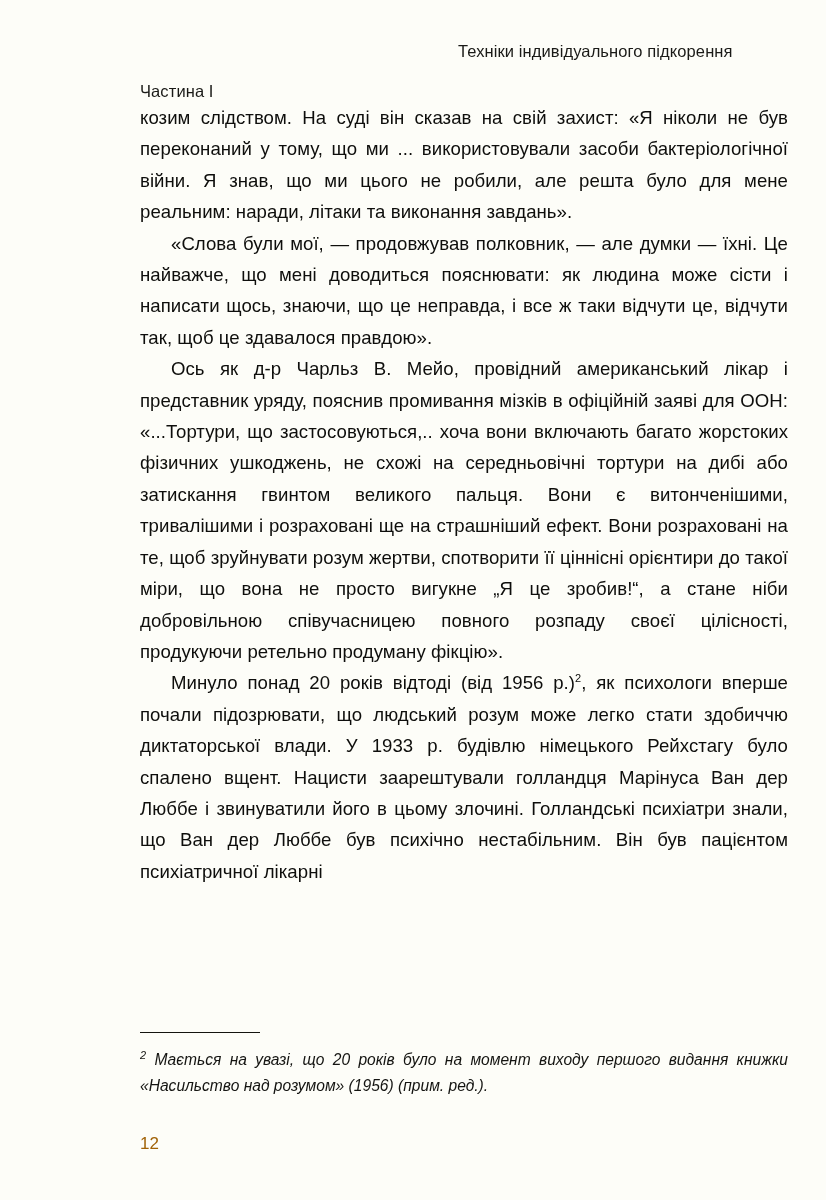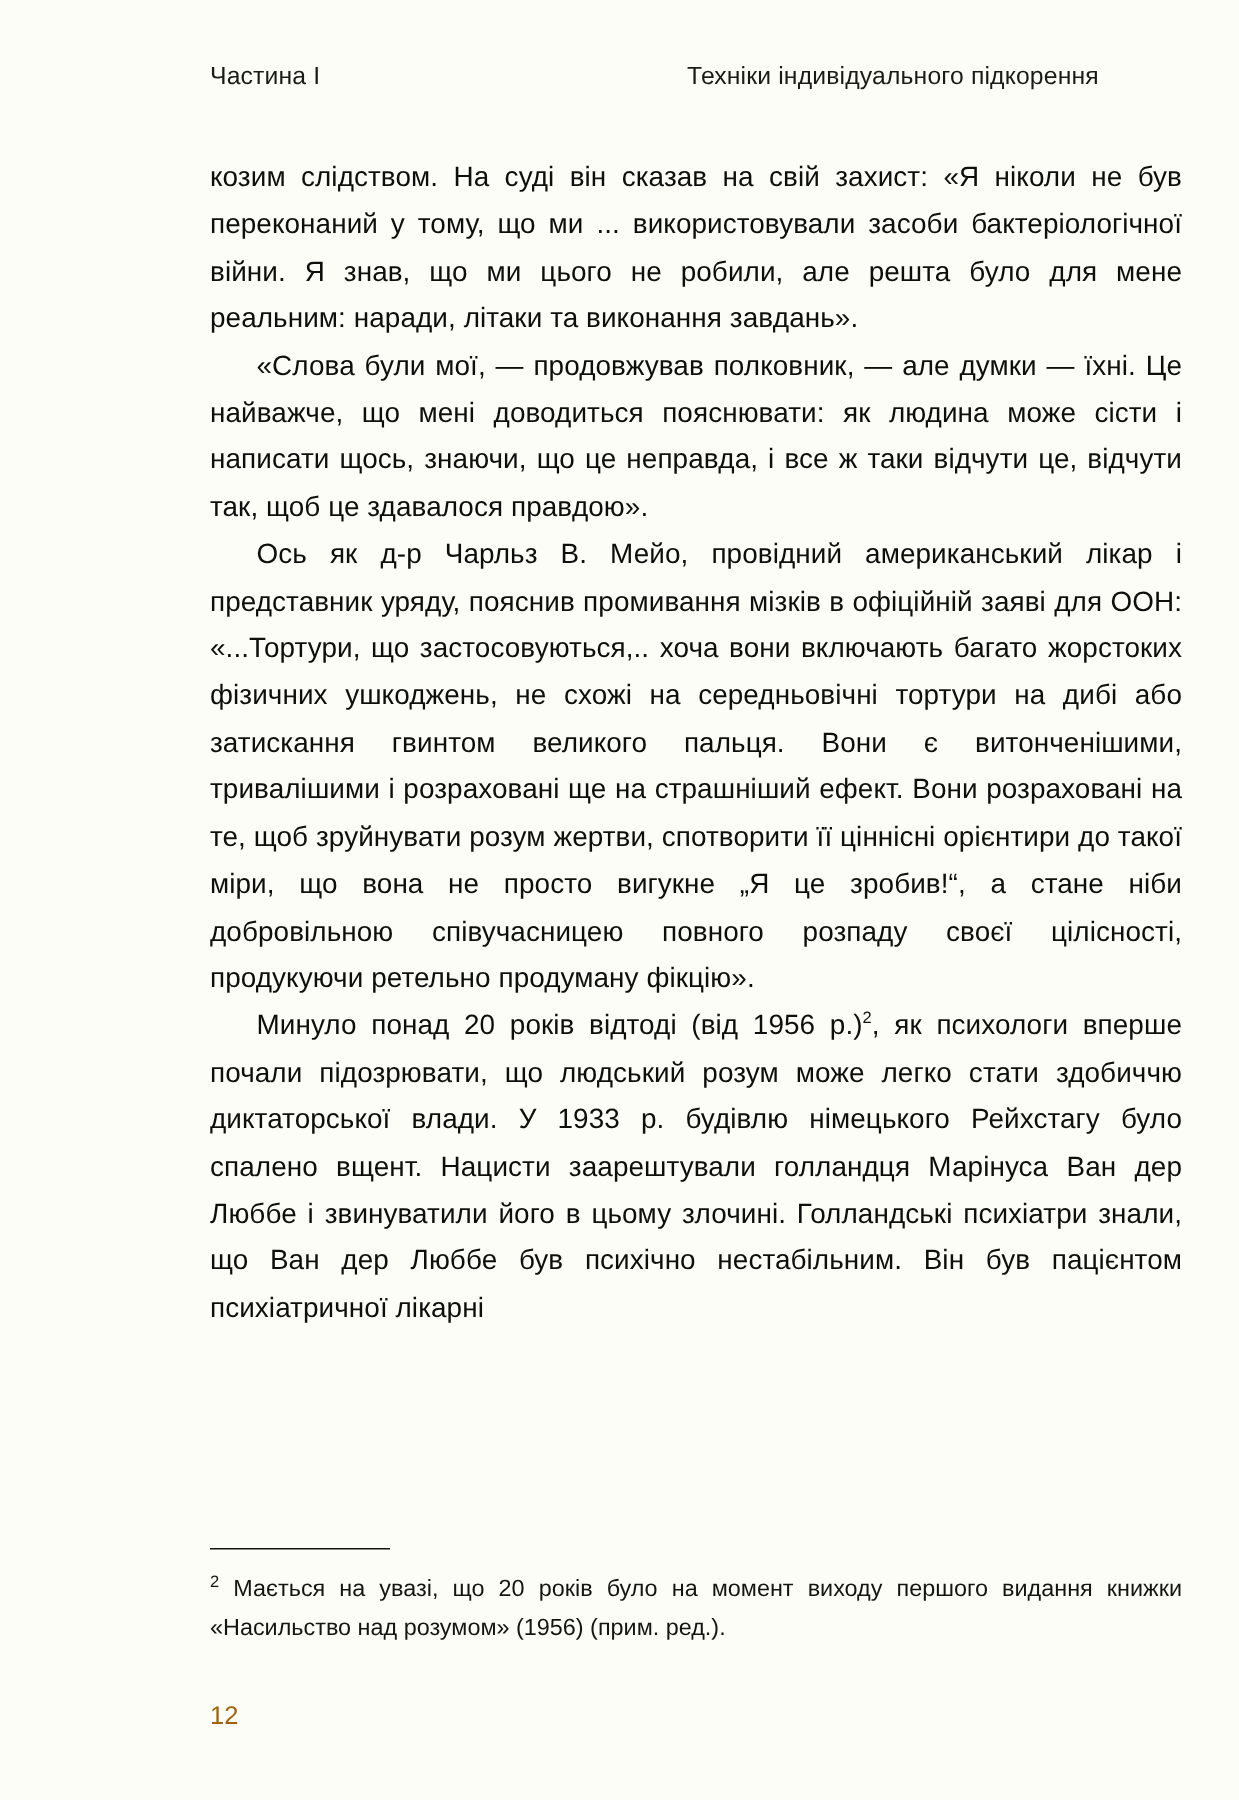--- a/index.html
+++ b/index.html
@@ -28,20 +28,21 @@
     right: 60px;
     display: flex;
     justify-content: flex-start;
     font-size: 16.5px;
     color: #1a1a17;
     letter-spacing: 0.1px;
   }
   .running-head .part {
     width: 318px;
     flex: none;
+    margin-top: 40px;
   }
   .running-head .chapter {
     flex: 1;
   }
   .body-col {
     position: absolute;
     top: 102px;
     left: 140px;
     width: 648px;
   }
@@ -73,20 +74,21 @@
     height: 1px;
     background: #14140f;
     margin-bottom: 14px;
   }
   .footnote-area p {
     margin: 0;
     font-size: 15.6px;
     line-height: 26px;
     text-align: justify;
     color: #141411;
+    font-style: italic;
   }
   .folio {
     position: absolute;
     left: 140px;
     top: 1134px;
     font-size: 17px;
     color: #a16207;
   }
 </style>
 </head>

